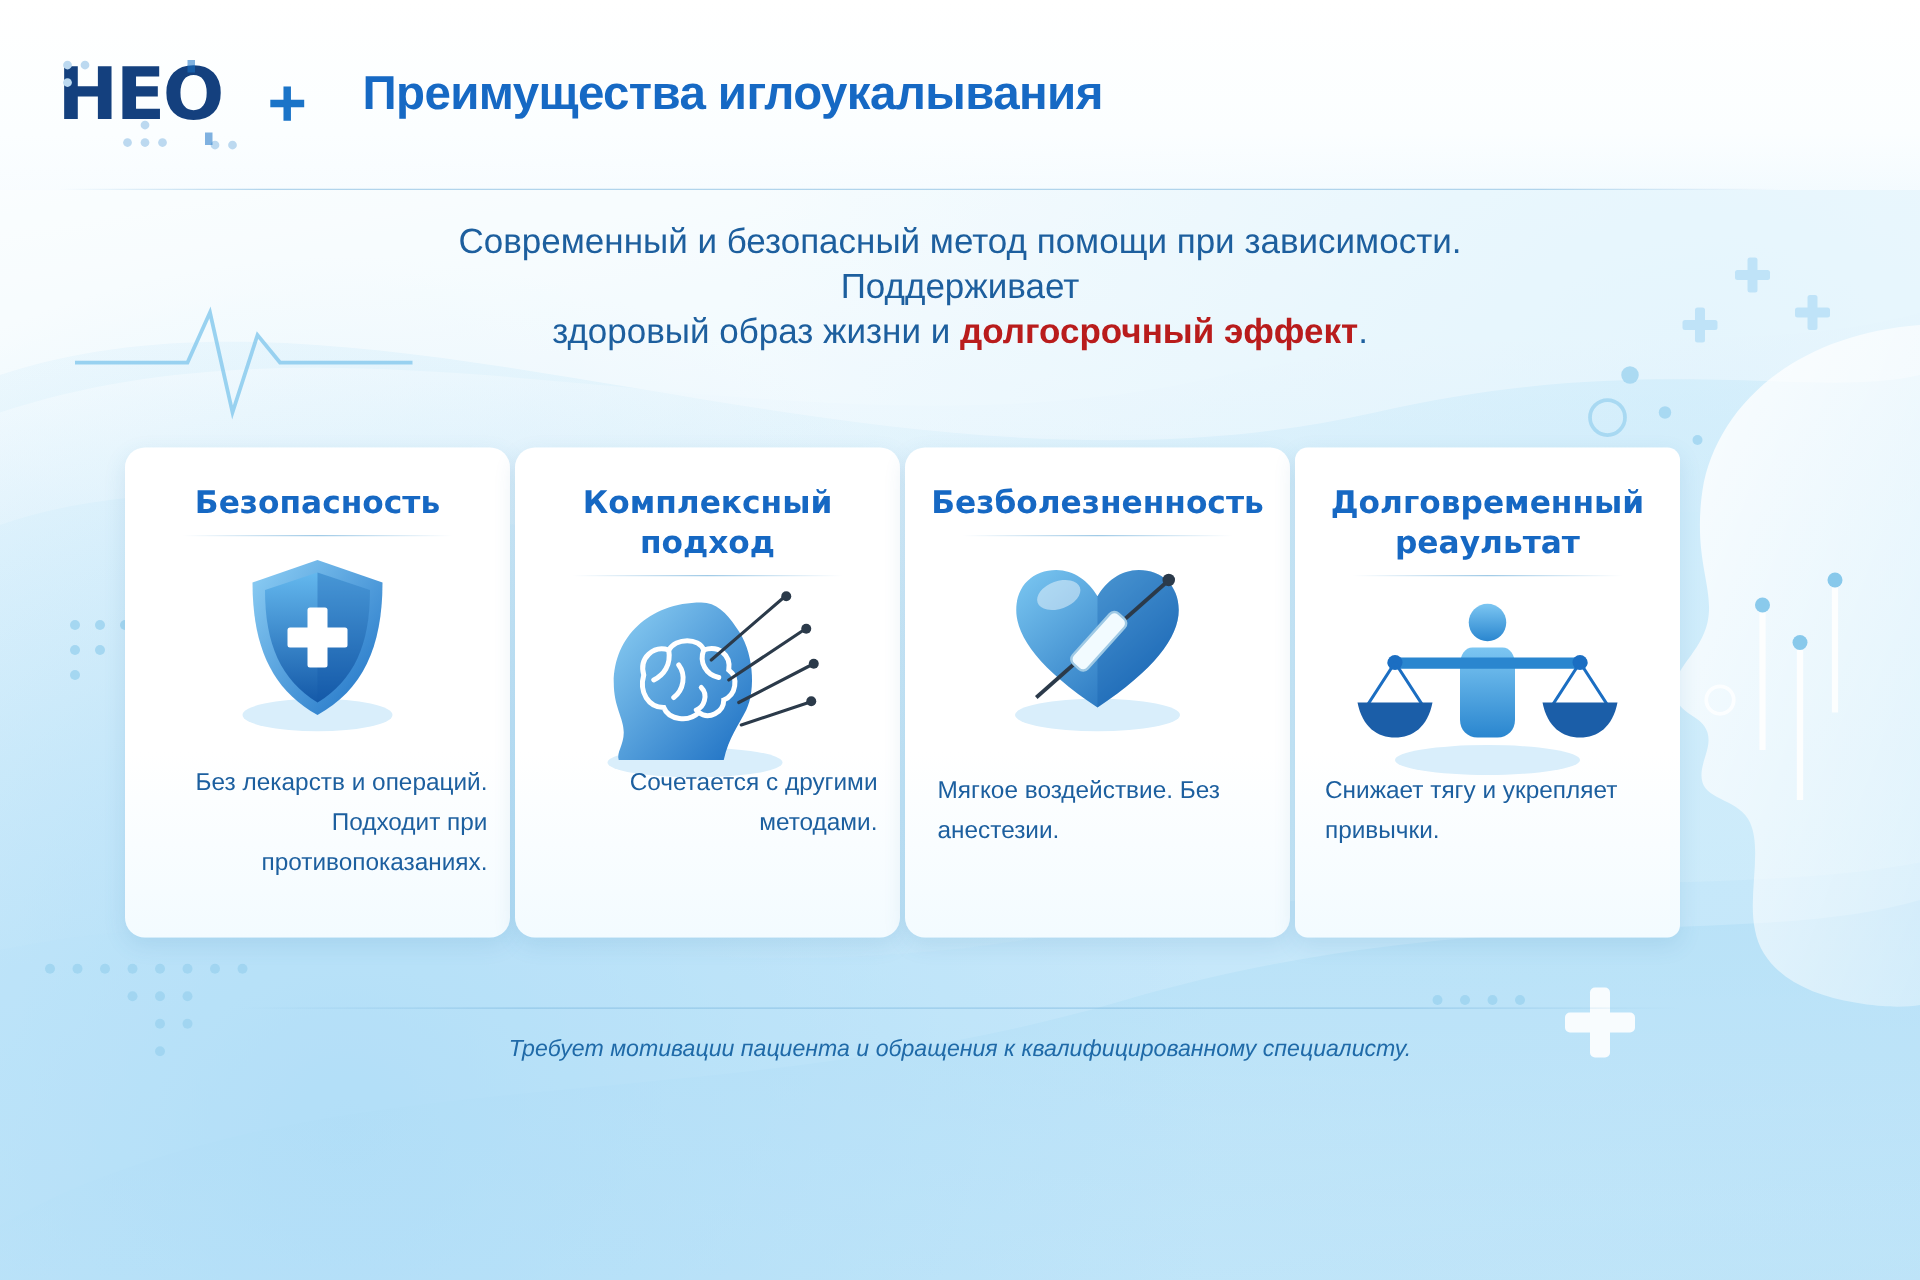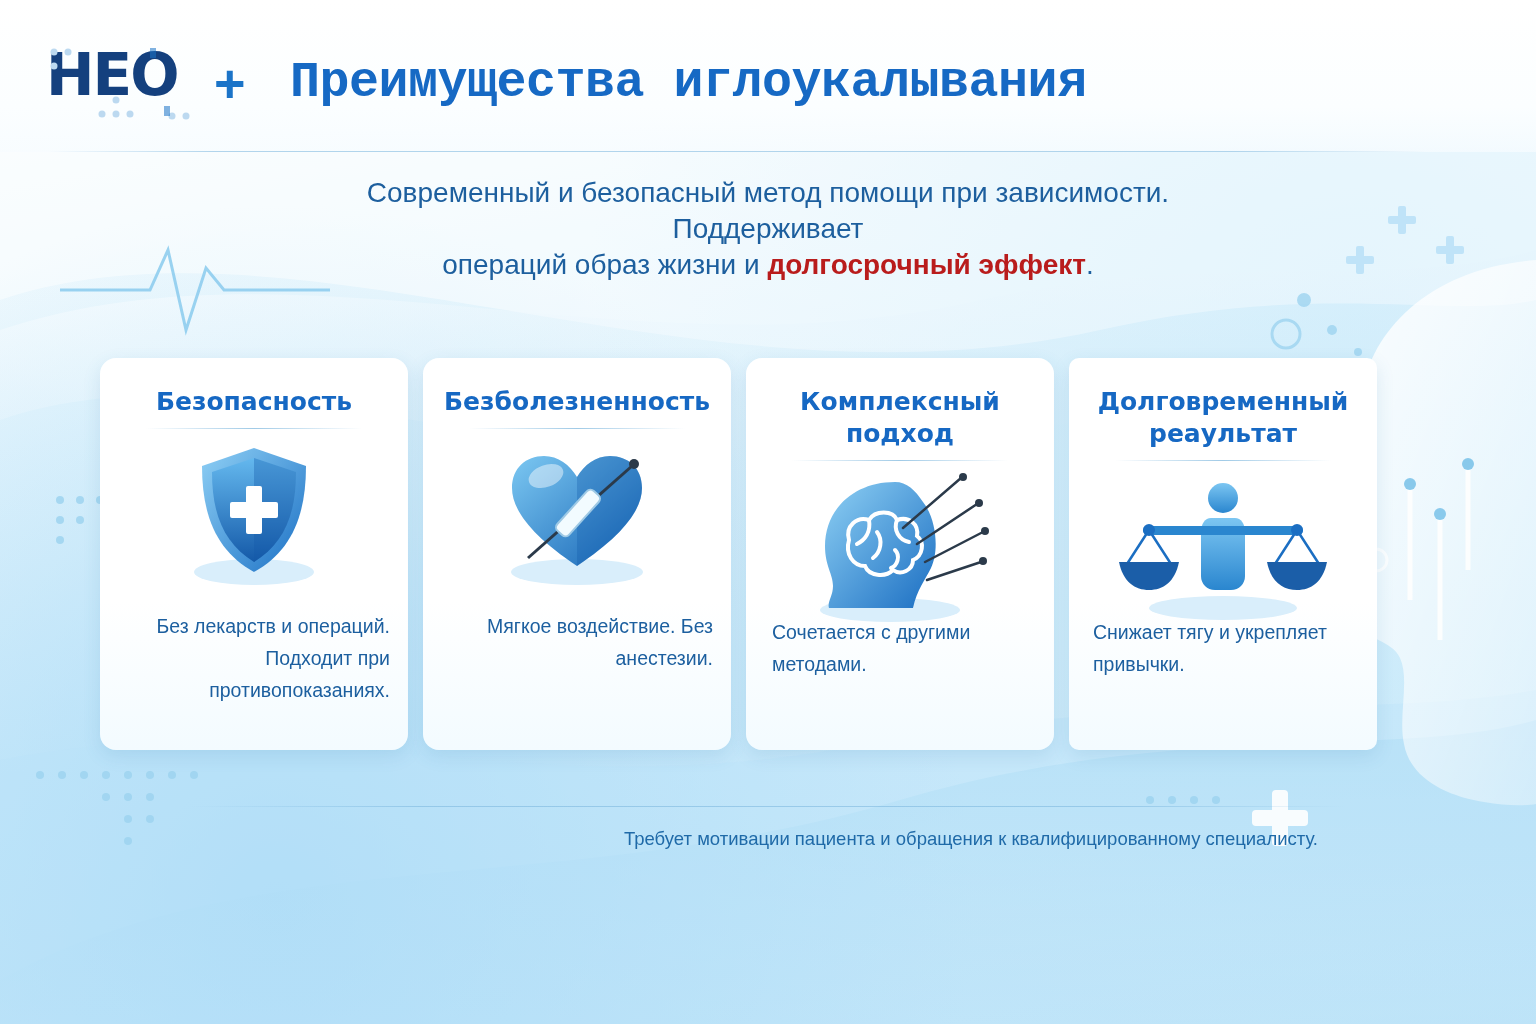--- a/index.html
+++ b/index.html
@@ -42,38 +42,38 @@
     font-family: "DejaVu Sans", sans-serif;
   }
   .logo-plus {
     position: absolute; left: 168px; top: 12px;
     color: #1b74c8; font-size: 54px; font-weight: bold; line-height: 54px;
   }
   .logo-dots { position: absolute; left: 0; top: 0; width: 230px; height: 80px; }
 
   .title {
     position: absolute; left: 290px; top: 54px;
-    font-size: 50px; font-weight: bold; color: #1669c4;
+    font-size: 38px; font-weight: bold; color: #1669c4;
     letter-spacing: -0.5px;
-    font-family: Liberation Mono, monospace;
+    font-family: Liberation Sans, sans-serif;
   }
 
   
   .subtitle {
     position: absolute; top: 175px; left: 50%; transform: translateX(-50%);
     width: 900px; text-align: center;
     font-size: 28px; line-height: 36px; color: #1d5f9e;
   }
   .subtitle b { color: #b91c1c; }
 
   
   .cards {
     position: absolute; top: 358px; left: 100px;
     width: 1340px; height: 398px;
-    display: flex; align-items: flex-start; gap: 11px;
+    display: flex; align-items: flex-start;
   }
   .card {
     position: relative;
     width: 308px; height: 392px;
     background: linear-gradient(180deg, #ffffff 0%, #ffffff 62%, #f3fbff 100%);
     border-radius: 16px;
     box-shadow: 0 6px 18px rgba(60,130,180,.14);
     margin-right: 4px;
     padding-top: 28px;
     overflow: hidden;
@@ -107,21 +107,21 @@
   .card:nth-child(4) .card-text { text-align: left; padding-left: 26px; top: 258px; }
   .card:nth-child(4) .card-text { padding-left: 24px; }
 
   
   .footer-rule {
     position: absolute; left: 190px; right: 190px; top: 806px; height: 1px;
     background: linear-gradient(90deg, rgba(120,180,220,0), rgba(120,180,220,.55) 20%, rgba(120,180,220,.55) 80%, rgba(120,180,220,0));
   }
   .footer {
     position: absolute; top: 828px; left: 50%; transform: translateX(-50%);
-    font-size: 18.5px; color: #1f6aa8; text-align: right; width: 1100px;
+    font-size: 18.5px; color: #1f6aa8; text-align: center; width: 1100px; font-style: italic;
   }
 </style>
 </head>
 <body>
 
 <div class="bg">
   <svg class="bg-svg" viewBox="0 0 1536 1024" preserveAspectRatio="none">
     <defs>
       <linearGradient id="wave1" x1="0" y1="0" x2="1" y2="1">
         <stop offset="0" stop-color="#ffffff" stop-opacity=".85"></stop>
@@ -236,21 +236,21 @@
       </g>
     </svg>
     <div class="logo-text">HEO</div>
     <div class="logo-plus">+</div>
   </div>
   <div class="title">Преимущества иглоукалывания</div>
 </div>
 
 <div class="subtitle">
   <span>Современный и безопасный метод помощи при зависимости. Поддерживает</span><br>
-  <span>операций образ жизни и </span><b>долгосрочный эффект</b><span>.</span>
+  <span>здоровый образ жизни и </span><b>долгосрочный эффект</b><span>.</span>
 </div>
 
 <div class="cards">
 
   <div class="card">
     <div class="card-title">Безопасность</div>
     <div class="card-rule"></div>
     <div class="card-icon">
       <svg width="140" height="150" viewBox="0 0 140 150">
         <ellipse cx="70" cy="132" rx="60" ry="13" fill="#d9eefb"></ellipse>
@@ -265,43 +265,20 @@
           </linearGradient>
         </defs>
         <path d="M70,8 L122,26 C122,78 106,112 70,132 C34,112 18,78 18,26 Z" fill="url(#sh1)"></path>
         <path d="M70,18 L112,32 C112,76 99,104 70,122 C41,104 28,76 28,32 Z" fill="url(#sh2)"></path>
         <path d="M70,18 L112,32 C112,76 99,104 70,122 Z" fill="#1459a8" opacity=".35"></path>
         <rect x="62" y="46" width="16" height="48" rx="2" fill="#ffffff"></rect>
         <rect x="46" y="62" width="48" height="16" rx="2" fill="#ffffff"></rect>
       </svg>
     </div>
     <div class="card-text">Без лекарств и операций. Подходит при противопоказаниях.</div>
-  </div>
-
-  <div class="card">
-    <div class="card-title">Безболезненность</div>
-    <div class="card-rule"></div>
-    <div class="card-icon">
-      <svg width="170" height="150" viewBox="0 0 170 150">
-        <ellipse cx="85" cy="132" rx="66" ry="13" fill="#d9eefb"></ellipse>
-        <defs>
-          <linearGradient id="hg" x1="0" y1="0" x2="1" y2="1">
-            <stop offset="0" stop-color="#7cc8f2"></stop>
-              <stop offset="1" stop-color="#1462b4"></stop>
-          </linearGradient>
-        </defs>
-        <path d="M85,126 C40,96 20,70 20,48 C20,28 34,16 52,16 C66,16 78,25 85,37 C92,25 104,16 118,16 C136,16 150,28 150,48 C150,70 130,96 85,126 Z" fill="url(#hg)"></path>
-        <path d="M85,37 C92,25 104,16 118,16 C136,16 150,28 150,48 C150,70 130,96 85,126 Z" fill="#0f5aa8" opacity=".3"></path>
-        <ellipse cx="54" cy="36" rx="18" ry="11" fill="#ffffff" opacity=".45" transform="rotate(-20 54 36)"></ellipse>
-        <line x1="36" y1="118" x2="140" y2="26" stroke="#2b3a4a" stroke-width="3"></line>
-        <rect x="78" y="46" width="16" height="54" rx="5" fill="#f2fbff" stroke="#9ec9e5" stroke-width="2" transform="rotate(42 86 73)"></rect>
-        <circle cx="142" cy="24" r="5" fill="#2b3a4a"></circle>
-      </svg>
-    </div>
-    <div class="card-text">Мягкое воздействие. Без анестезии.</div>
   </div>
 
   <div class="card">
     <div class="card-title">Комплексный подход</div>
     <div class="card-rule"></div>
     <div class="card-icon">
       <svg width="230" height="155" viewBox="0 0 230 155">
         <ellipse cx="105" cy="140" rx="70" ry="12" fill="#d9eefb"></ellipse>
         <defs>
           <linearGradient id="hdg" x1="0" y1="0" x2="1" y2="1">
@@ -328,20 +305,43 @@
             <circle cx="194" cy="33" r="4"></circle>
           <circle cx="200" cy="61" r="4"></circle>
             <circle cx="198" cy="91" r="4"></circle>
         </g>
       </svg>
     </div>
     <div class="card-text">Сочетается с другими методами.</div>
   </div>
 
   <div class="card">
+    <div class="card-title">Безболезненность</div>
+    <div class="card-rule"></div>
+    <div class="card-icon">
+      <svg width="170" height="150" viewBox="0 0 170 150">
+        <ellipse cx="85" cy="132" rx="66" ry="13" fill="#d9eefb"></ellipse>
+        <defs>
+          <linearGradient id="hg" x1="0" y1="0" x2="1" y2="1">
+            <stop offset="0" stop-color="#7cc8f2"></stop>
+              <stop offset="1" stop-color="#1462b4"></stop>
+          </linearGradient>
+        </defs>
+        <path d="M85,126 C40,96 20,70 20,48 C20,28 34,16 52,16 C66,16 78,25 85,37 C92,25 104,16 118,16 C136,16 150,28 150,48 C150,70 130,96 85,126 Z" fill="url(#hg)"></path>
+        <path d="M85,37 C92,25 104,16 118,16 C136,16 150,28 150,48 C150,70 130,96 85,126 Z" fill="#0f5aa8" opacity=".3"></path>
+        <ellipse cx="54" cy="36" rx="18" ry="11" fill="#ffffff" opacity=".45" transform="rotate(-20 54 36)"></ellipse>
+        <line x1="36" y1="118" x2="140" y2="26" stroke="#2b3a4a" stroke-width="3"></line>
+        <rect x="78" y="46" width="16" height="54" rx="5" fill="#f2fbff" stroke="#9ec9e5" stroke-width="2" transform="rotate(42 86 73)"></rect>
+        <circle cx="142" cy="24" r="5" fill="#2b3a4a"></circle>
+      </svg>
+    </div>
+    <div class="card-text">Мягкое воздействие. Без анестезии.</div>
+  </div>
+
+  <div class="card">
     <div class="card-title">Долговременный реаультат</div>
     <div class="card-rule"></div>
     <div class="card-icon">
       <svg width="240" height="150" viewBox="0 0 240 150">
         <ellipse cx="120" cy="136" rx="74" ry="12" fill="#d9eefb"></ellipse>
         <defs>
           <linearGradient id="bp" x1="0" y1="0" x2="0" y2="1">
             <stop offset="0" stop-color="#7cc6f2"></stop>
               <stop offset="1" stop-color="#2a86cf"></stop>
           </linearGradient>

